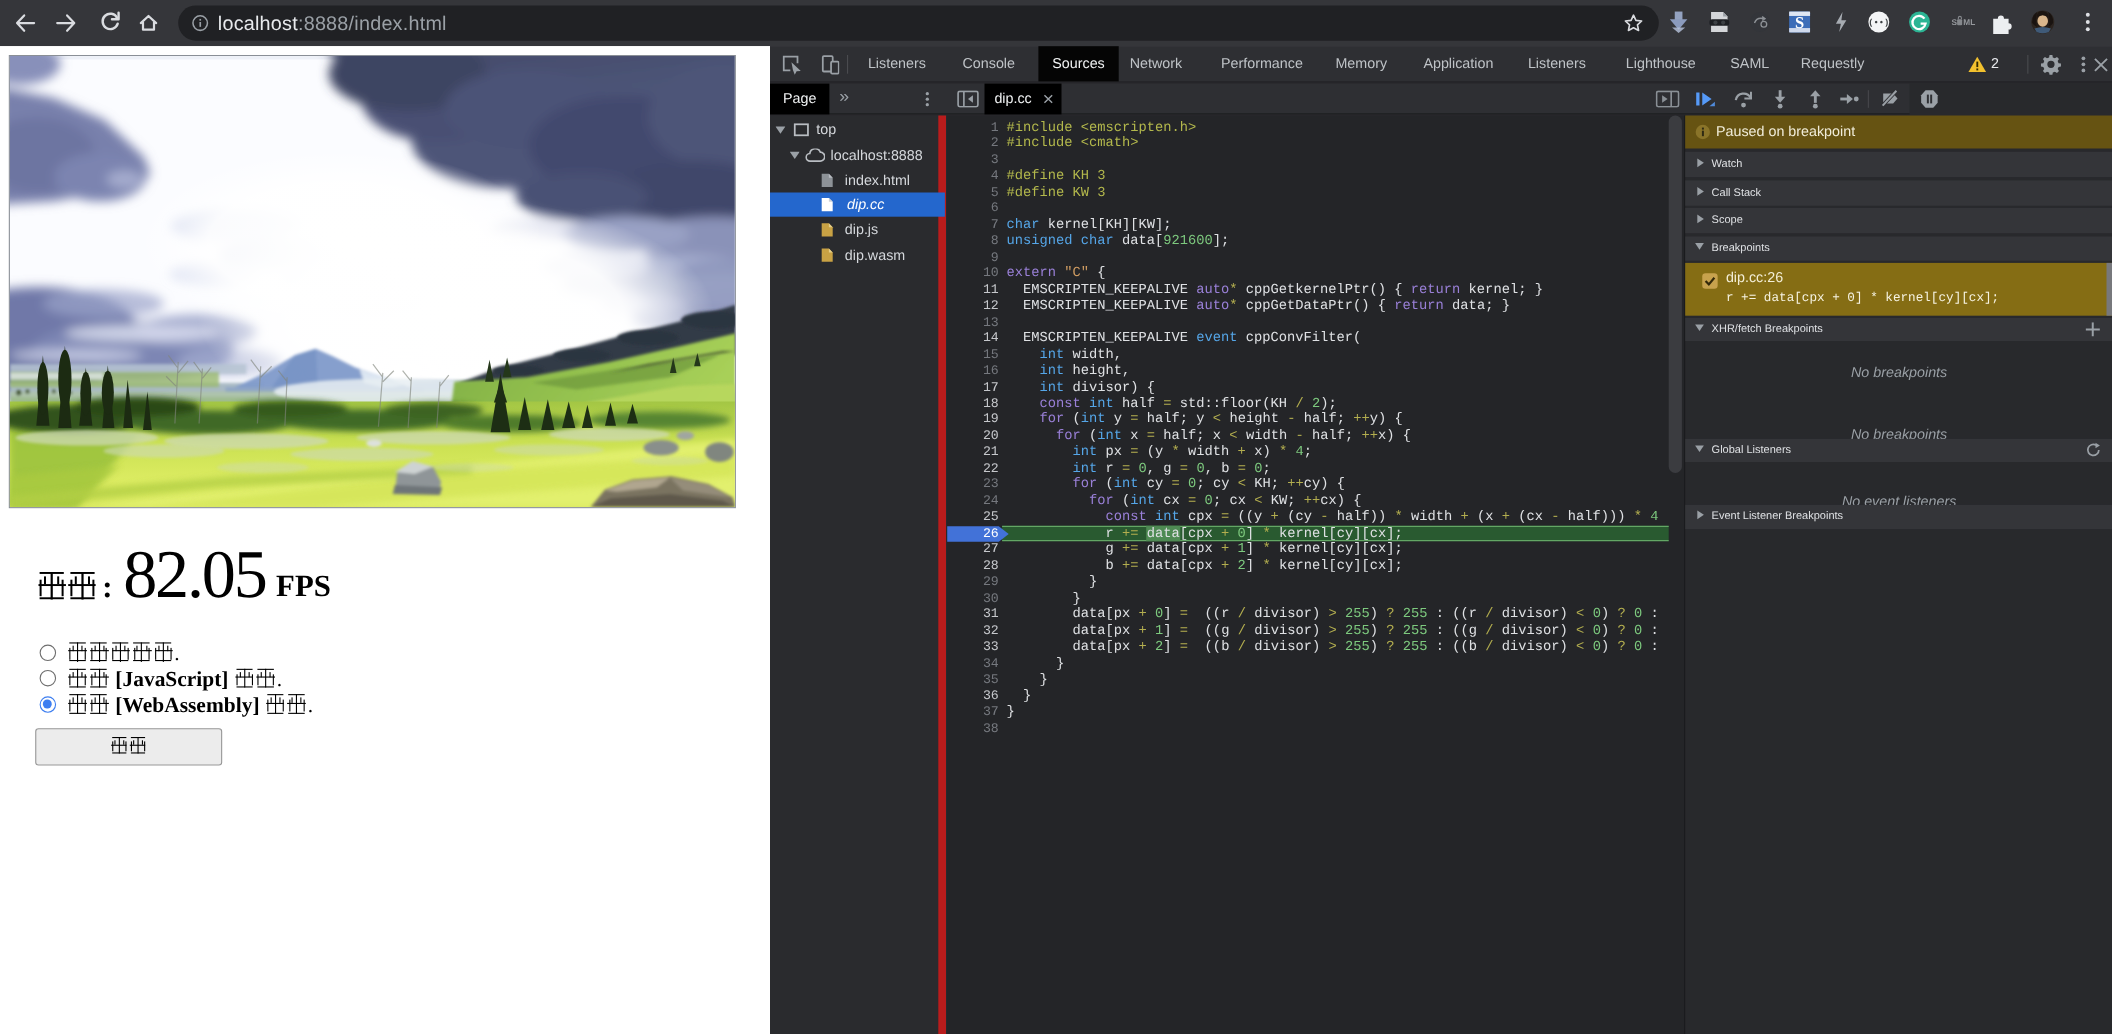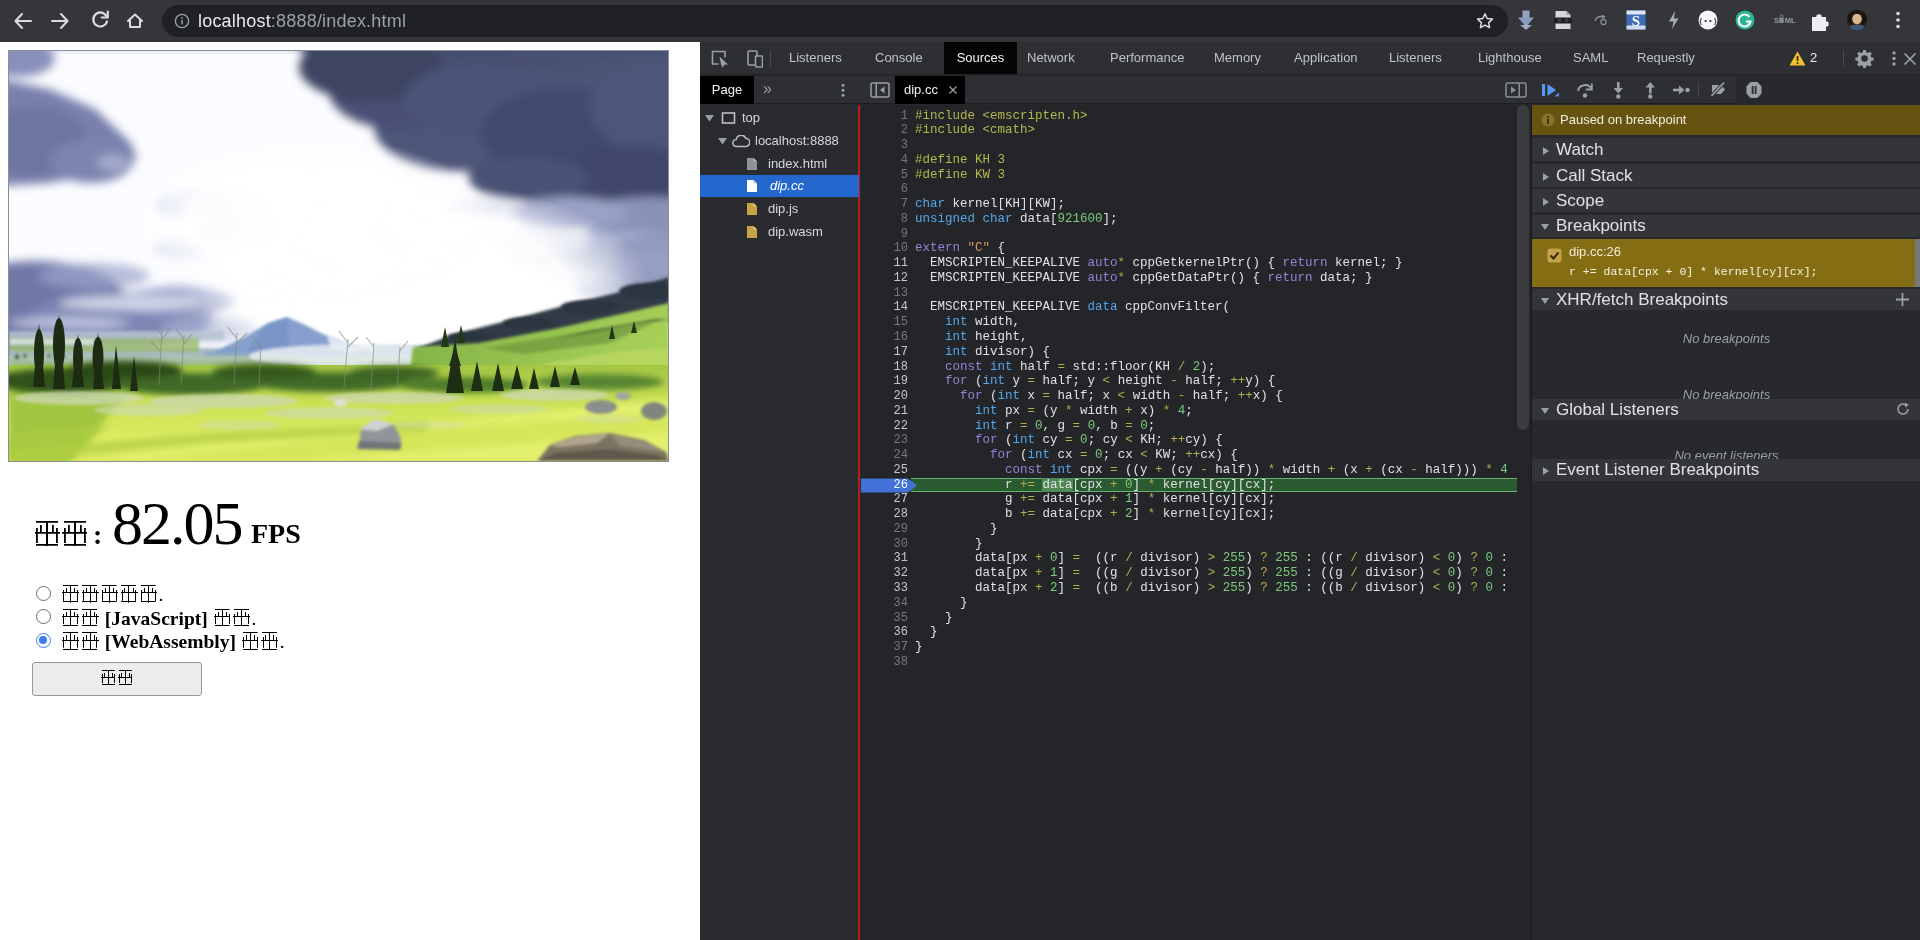--- a/index.html
+++ b/index.html
@@ -38,36 +38,36 @@
 
 
 #devtools { position:absolute; left:700px; top:42px; width:1220px; height:898px; background:#28292c; font-size:12px; color:#c9cdd2; }
 #dt-tabbar { position:absolute; left:0; top:0; width:1220px; height:33px; background:#2e2f33; border-bottom:1px solid #202124; }
 .dt-tab { position:absolute; top:0; height:32px; line-height:32px; color:#bfc3c7; font-size:13px; }
 .dt-tab.sel { background:#050505; color:#f1f3f4; text-align:center; }
 #dt-row2 { position:absolute; left:0; top:34px; width:1036px; height:28px; background:#2e2f33; border-bottom:1px solid #1c1d1f;padding-left:14px; }
 .blacktab { position:absolute; top:0; height:28px; background:#000; color:#f1f3f4; font-size:13px; line-height:28px; text-align:center; }
 
 
-#tree { position:absolute; left:0; top:63px; width:160px; height:835px; background:#2a2b2e; border-right:2px solid #b91c1c; }
+#tree { position:absolute; left:0; top:63px; width:160px; height:835px; background:#2a2b2e; border-right:7px solid #b91c1c; }
 .trow { position:absolute; left:0; width:159px; height:22px; line-height:22px; font-size:13px; color:#d5d8dc; }
 .trow.sel { background:#2467cd; color:#fff; font-style:italic; }
 
 
 #editor { position:absolute; left:161px; top:63px; width:670px; height:835px; background:#242528; }
 #gutter { position:absolute; left:0; top:3.5px; width:52px; height:835px; font-family:"Liberation Mono", monospace; font-size:12px; line-height:14.77px; text-align:right; color:#75787e; white-space:pre; }
 #gutter span { display:block; padding-right:5px; }
 #gutter .b { color:#c6c8cc; }
 #code { position:absolute; left:54px; top:3.5px; width:602px; height:835px; font-family:"Liberation Mono", monospace; font-size:12.5px; line-height:14.77px; white-space:pre; color:#dfe1e4; overflow:hidden; }
 .pp { color:#b3b84c; } .kw { color:#9a80d8; } .ty { color:#55a6e8; }
 .num { color:#7dc97e; } .str { color:#cf9c62; } .op { color:#b3ae4f; }
 
 
 #sidebar { position:absolute; left:831px; top:63px; width:389px; height:835px; background:#28292c; border-left:1px solid #1a1b1d; }
-.srow { position:absolute; left:0; width:389px; background:#343539; color:#dfe1e4; font-size:17px; }
+.srow { position:absolute; left:0; width:389px; background:#343539; color:#dfe1e4; font-size:10px; }
 .tri { display:inline-block; width:0; height:0; margin-right:7px; }
 .tri.r { border-left:6px solid #9aa0a6; border-top:4.5px solid transparent; border-bottom:4.5px solid transparent; }
 .tri.d { border-top:6px solid #9aa0a6; border-left:4.5px solid transparent; border-right:4.5px solid transparent; margin-bottom:1px; }
 .noitem { position:absolute; width:389px; text-align:center; font-style:italic; color:#9aa0a6; font-size:13px;margin-top:14px; }
 </style>
 </head>
 <body>
 
 <div id="topbar">
   <svg class="abs" style="left:10px;top:8px" width="140" height="26" viewBox="0 0 140 26">
@@ -588,21 +588,21 @@
 <span class="pp">#define KH 3</span>
 <span class="pp">#define KW 3</span>
 
 <span class="ty">char</span> kernel[KH][KW];
 <span class="ty">unsigned char</span> data[<span class="num">921600</span>];
 
 <span class="kw">extern</span> <span class="str">"C"</span> {
   EMSCRIPTEN_KEEPALIVE <span class="kw">auto</span><span class="op">*</span> cppGetkernelPtr() { <span class="kw">return</span> kernel; }
   EMSCRIPTEN_KEEPALIVE <span class="kw">auto</span><span class="op">*</span> cppGetDataPtr() { <span class="kw">return</span> data; }
 
-  EMSCRIPTEN_KEEPALIVE <span class="ty">data</span> cppConvFilter(
+  EMSCRIPTEN_KEEPALIVE <span class="ty">event</span> cppConvFilter(
     <span class="ty">int</span> width,
     <span class="ty">int</span> height,
     <span class="ty">int</span> divisor) {
     <span class="kw">const</span> <span class="ty">int</span> half <span class="op">=</span> std::floor(KH <span class="op">/</span> <span class="num">2</span>);
     <span class="kw">for</span> (<span class="ty">int</span> y <span class="op">=</span> half; y <span class="op">&lt;</span> height <span class="op">-</span> half; <span class="op">++</span>y) {
       <span class="kw">for</span> (<span class="ty">int</span> x <span class="op">=</span> half; x <span class="op">&lt;</span> width <span class="op">-</span> half; <span class="op">++</span>x) {
         <span class="ty">int</span> px <span class="op">=</span> (y <span class="op">*</span> width <span class="op">+</span> x) <span class="op">*</span> <span class="num">4</span>;
         <span class="ty">int</span> r <span class="op">=</span> <span class="num">0</span>, g <span class="op">=</span> <span class="num">0</span>, b <span class="op">=</span> <span class="num">0</span>;
         <span class="kw">for</span> (<span class="ty">int</span> cy <span class="op">=</span> <span class="num">0</span>; cy <span class="op">&lt;</span> KH; <span class="op">++</span>cy) {
           <span class="kw">for</span> (<span class="ty">int</span> cx <span class="op">=</span> <span class="num">0</span>; cx <span class="op">&lt;</span> KW; <span class="op">++</span>cx) {

